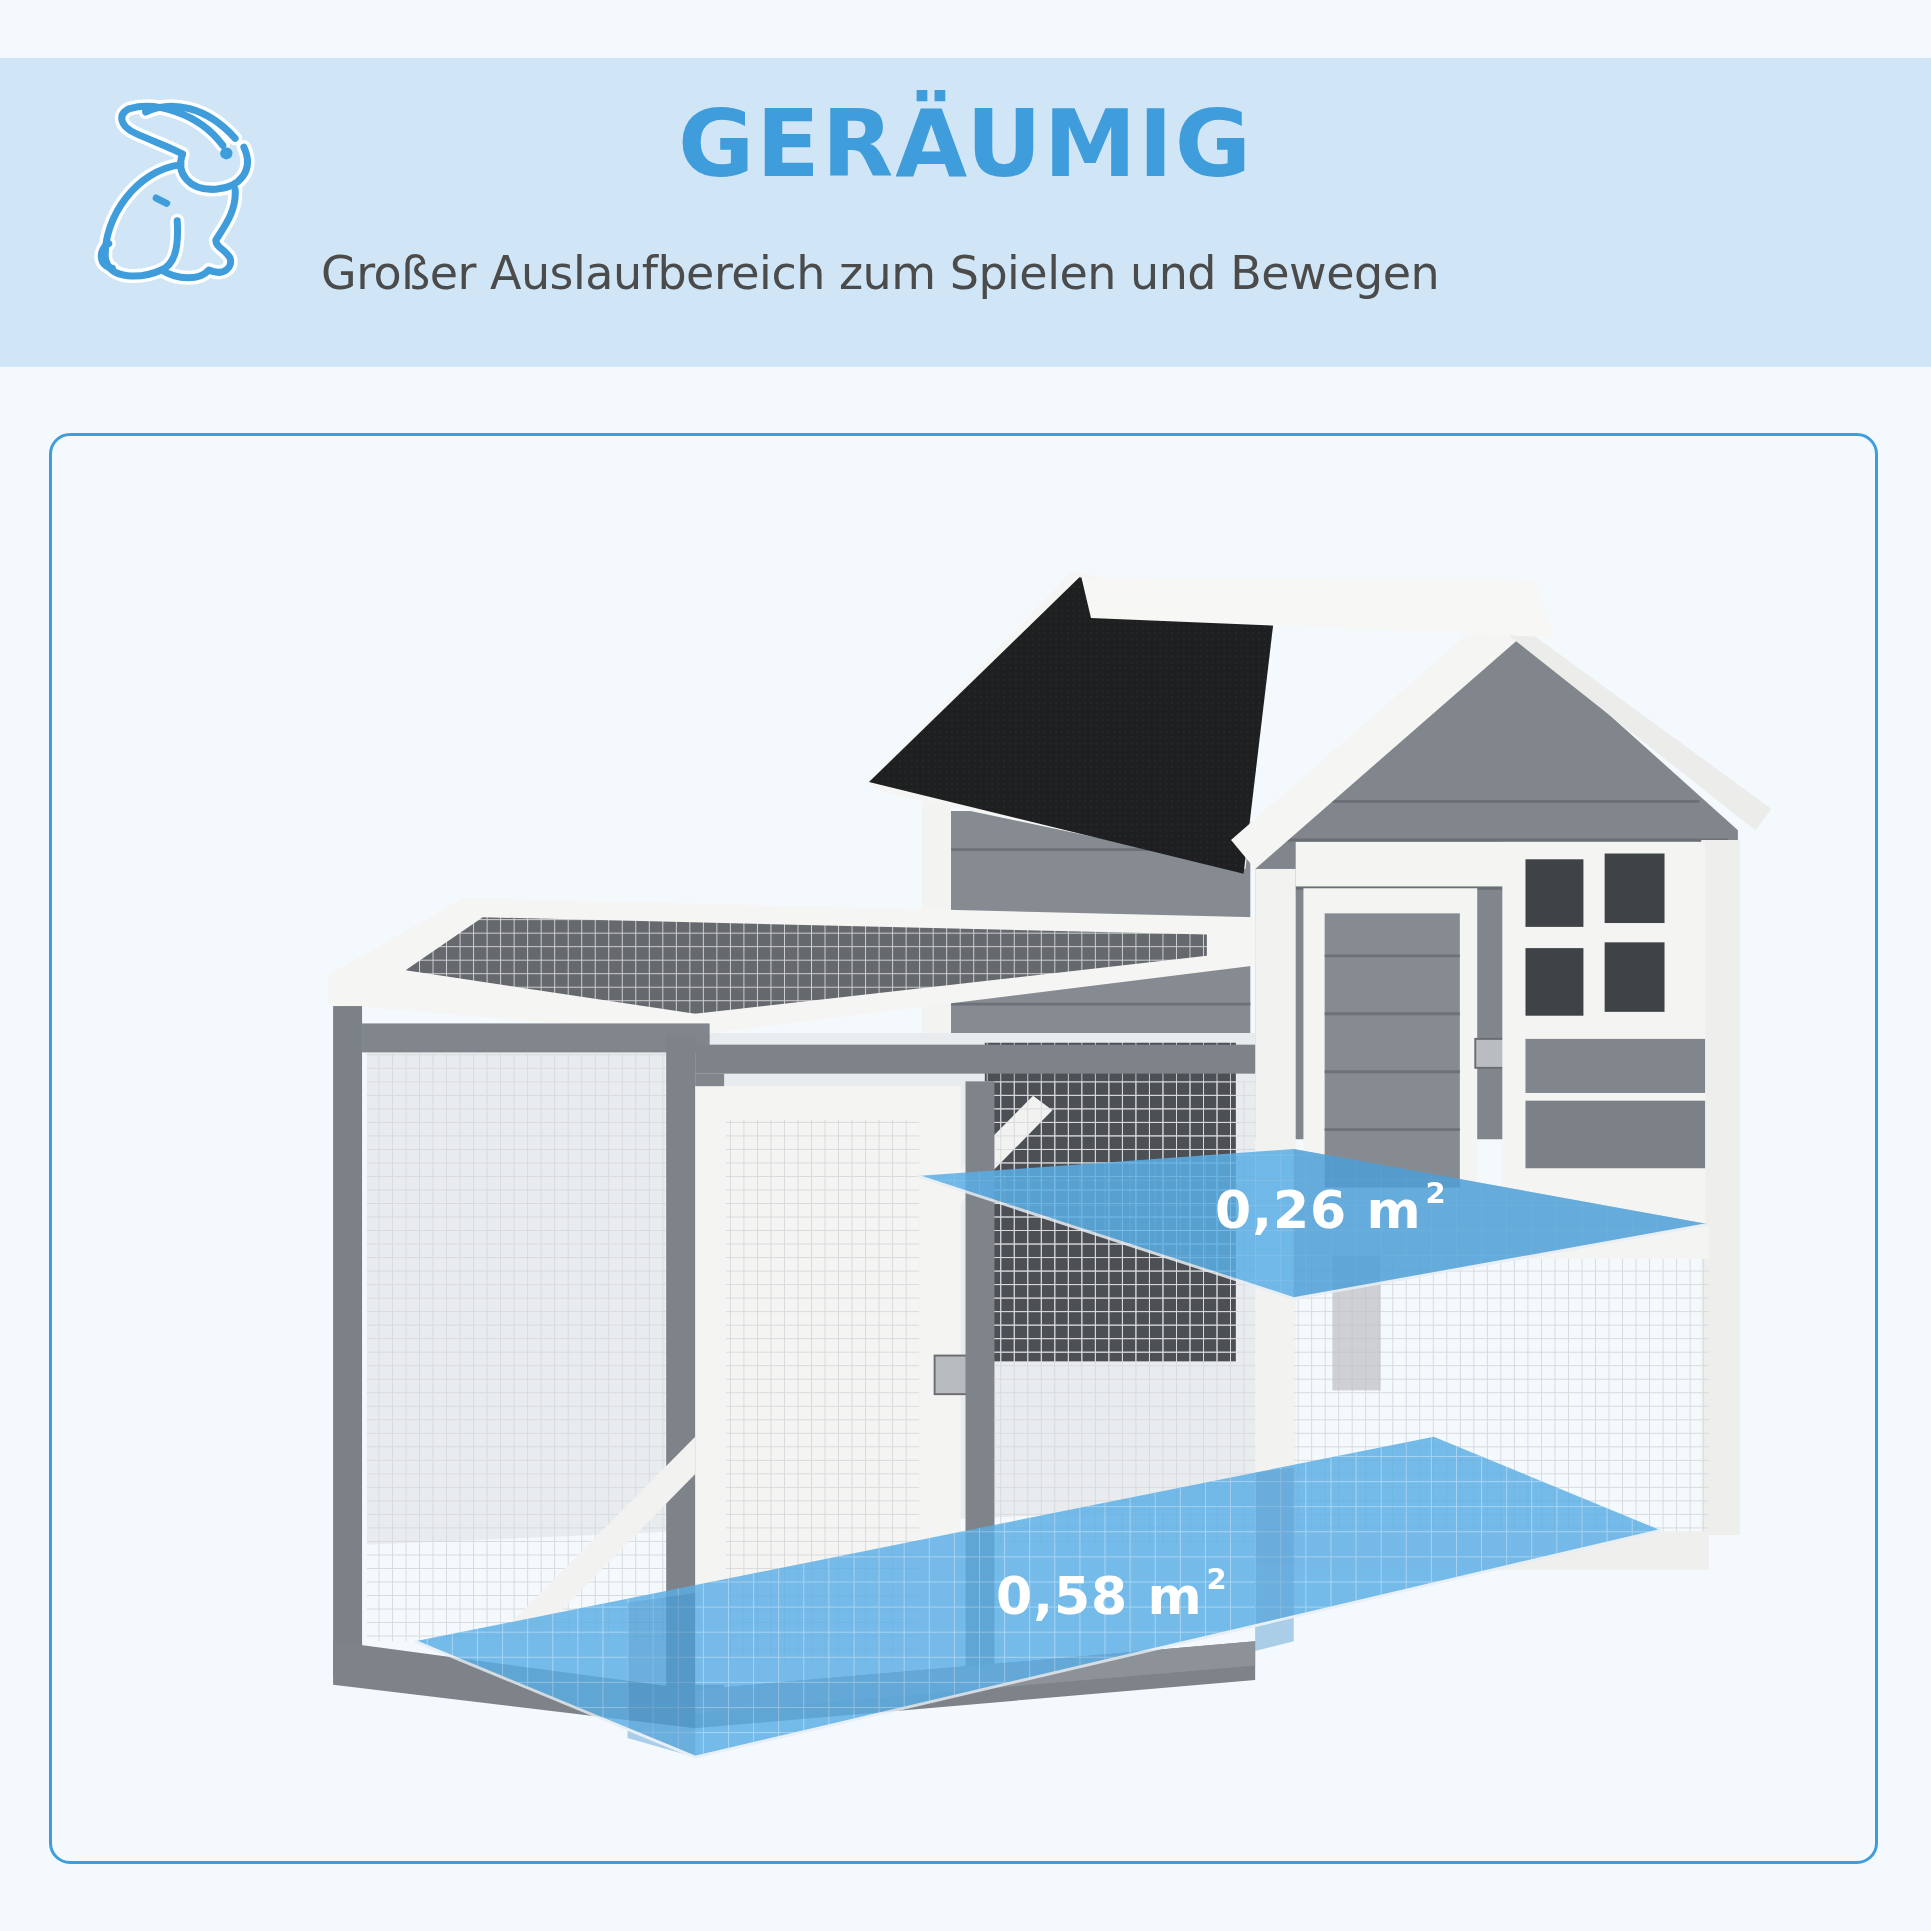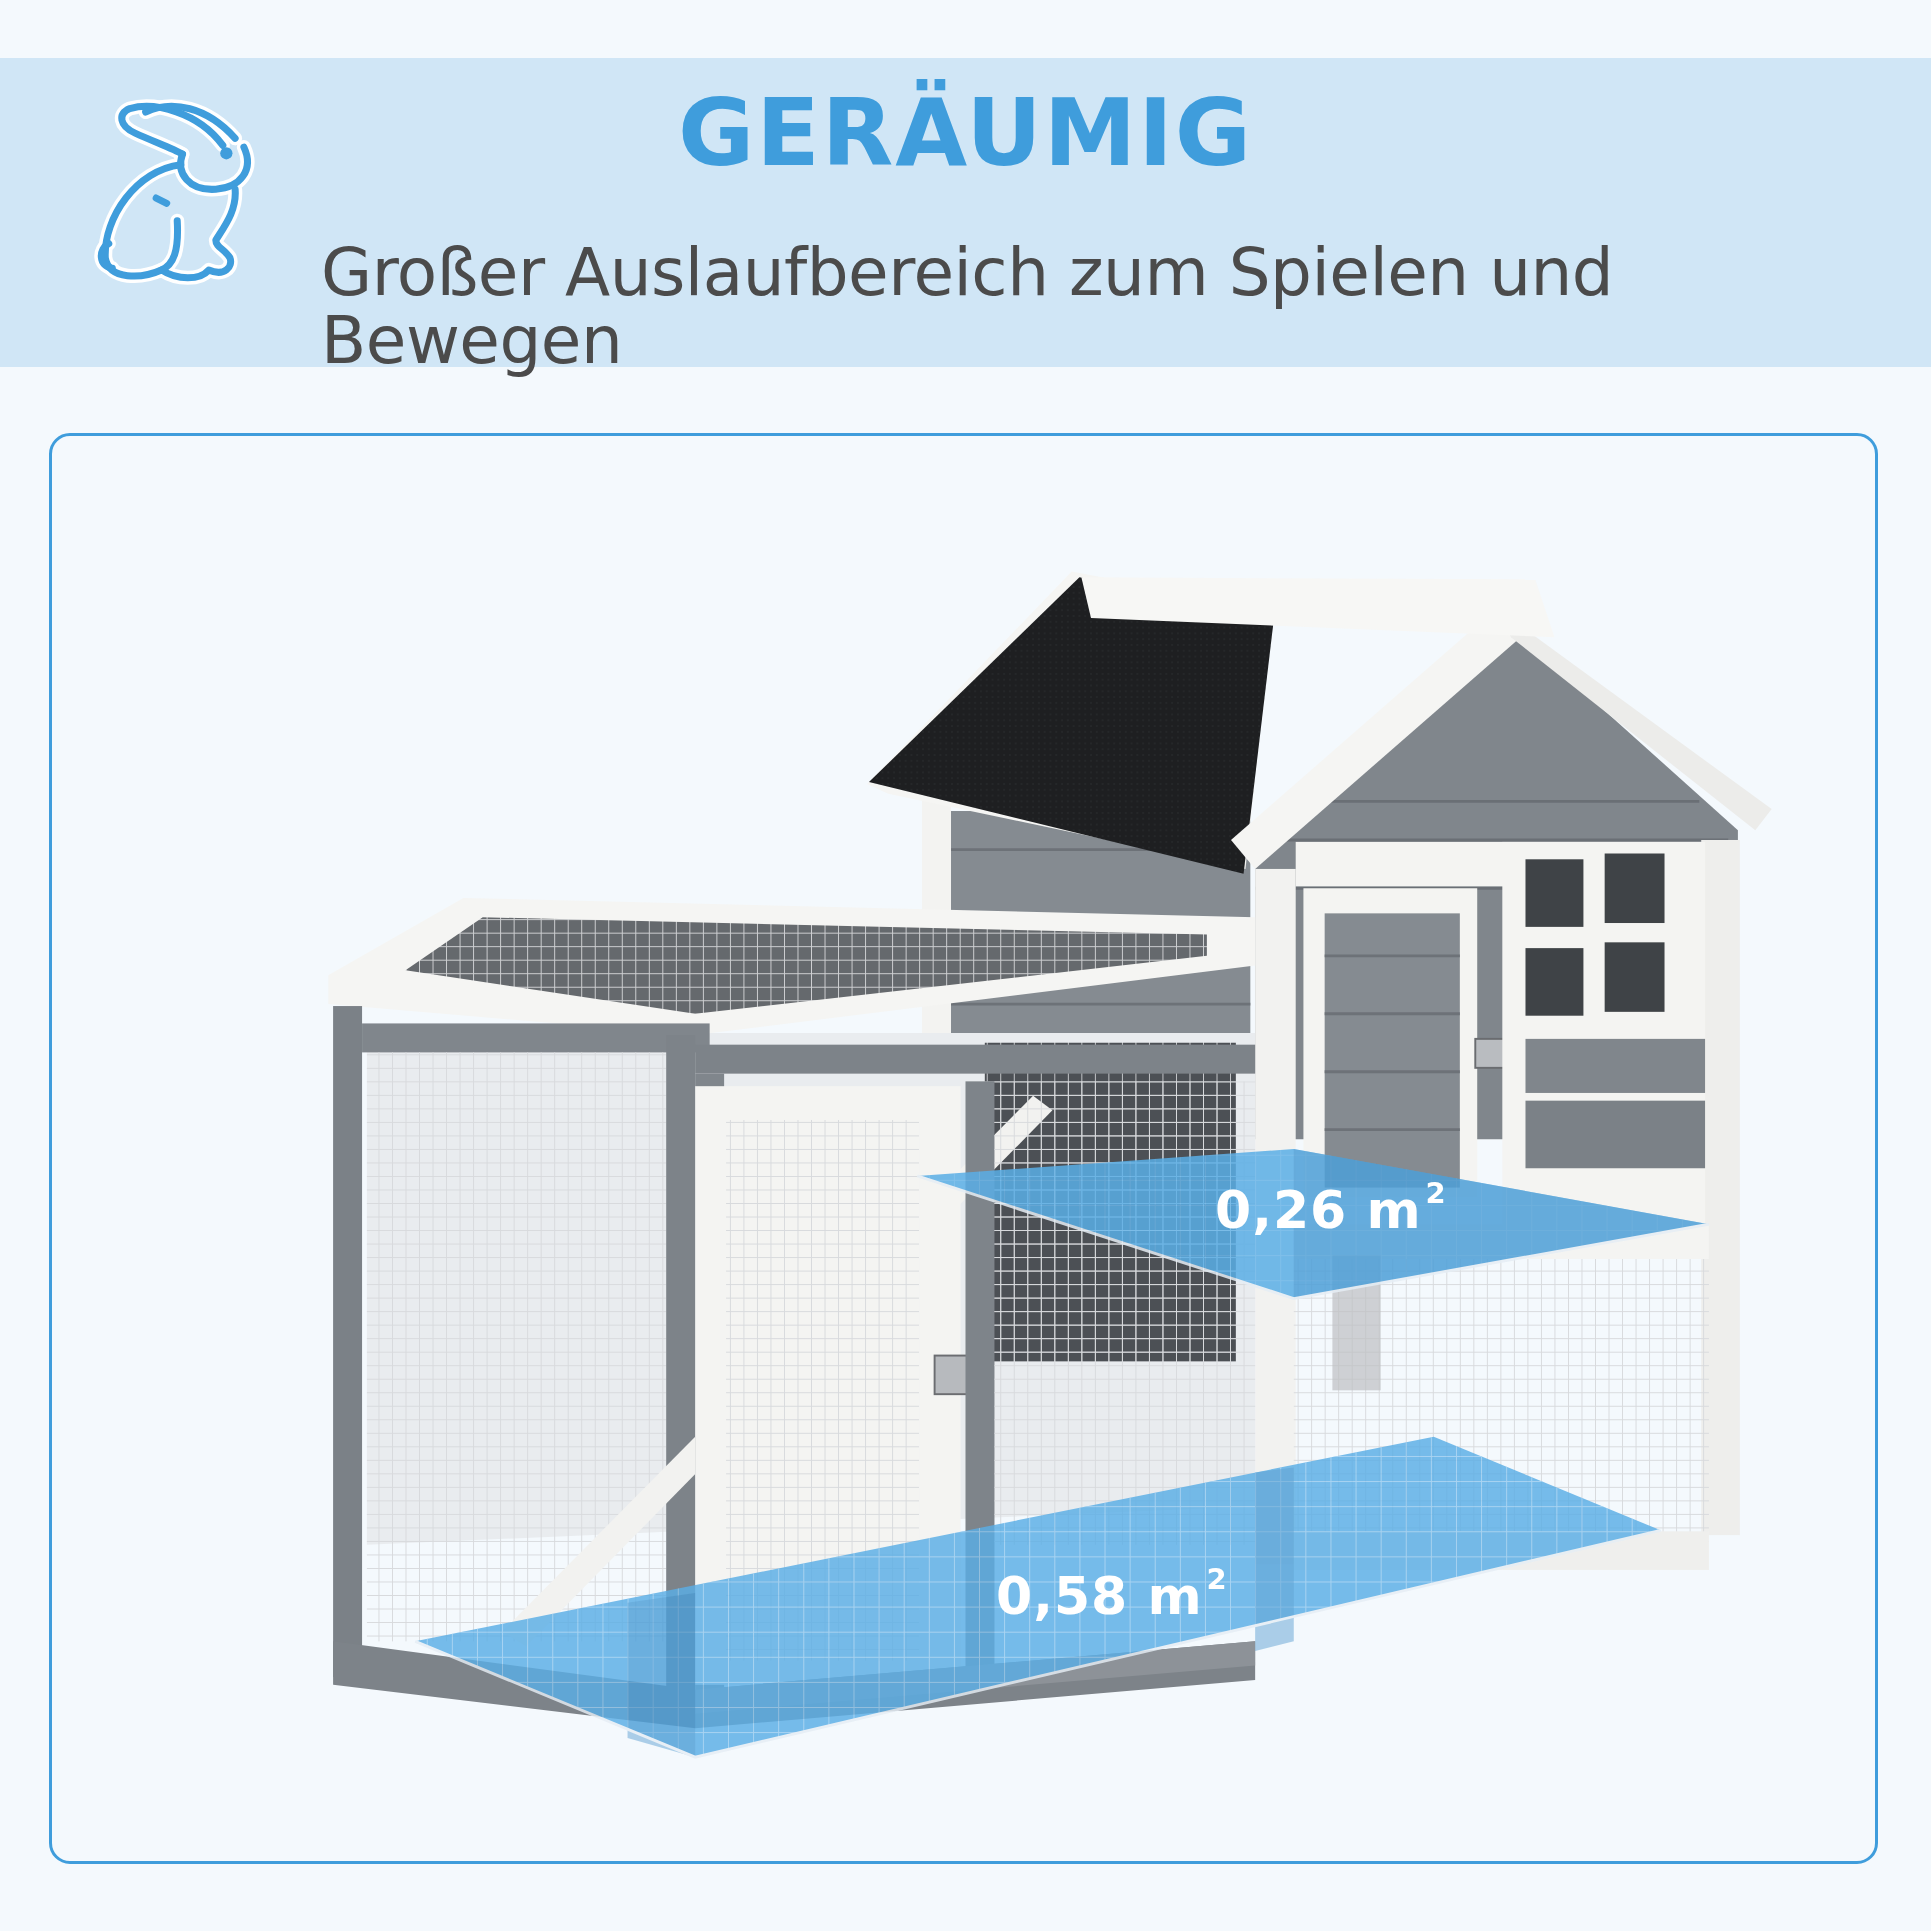--- a/index.html
+++ b/index.html
@@ -1,20 +1,20 @@
 <!DOCTYPE html>
 <html><head>
 <meta charset="utf-8">
 <style>
   html, body { margin:0; padding:0; }
   body { width:1931px; height:1931px; background:#f4f9fd; position:relative; overflow:hidden; font-family:"DejaVu Sans", sans-serif; }
   .banner { position:absolute; left:0; top:58px; width:1931px; height:309px; background:#d0e6f6; }
   .rabbit-icon { position:absolute; left:93px; top:83px; width:193px; height:216px; }
-  .headline { position:absolute; left:0; width:1931px; top:80px; text-align:center; font-family:"DejaVu Sans", sans-serif; font-weight:bold; font-size:93px; letter-spacing:1.9px; color:#3f9ddc; line-height:106px; }
-  .subline { position:absolute; left:321px; top:239px; font-family:"DejaVu Sans", sans-serif; font-size:66px; color:#4b4b4b; line-height:68px; letter-spacing:-0.5px; }
+  .headline { position:absolute; left:0; width:1931px; top:91px; text-align:center; font-family:"DejaVu Sans", sans-serif; font-weight:bold; font-size:93px; letter-spacing:1.9px; color:#3f9ddc; line-height:106px; }
+  .subline { position:absolute; left:321px; top:239px; font-family:"DejaVu Sans", sans-serif; font-size:46px; color:#4b4b4b; line-height:68px; letter-spacing:-0.5px; }
   .card { position:absolute; left:49px; top:433px; width:1829px; height:1431px; border:3.9px solid #3f9ddc; border-radius:21px; background:#f4f9fd; box-sizing:border-box; }
   .hutch { position:absolute; left:0; top:0; width:1931px; height:1931px; }
   .area-label { position:absolute; font-family:"DejaVu Sans", sans-serif; font-weight:bold; color:#ffffff; font-size:52px; letter-spacing:1px; white-space:nowrap; }
   .area-label sup { font-size:29px; vertical-align:25px; margin-left:3.9px; }
 </style>
 </head>
 <body>
 
 <div class="banner"></div>
 

